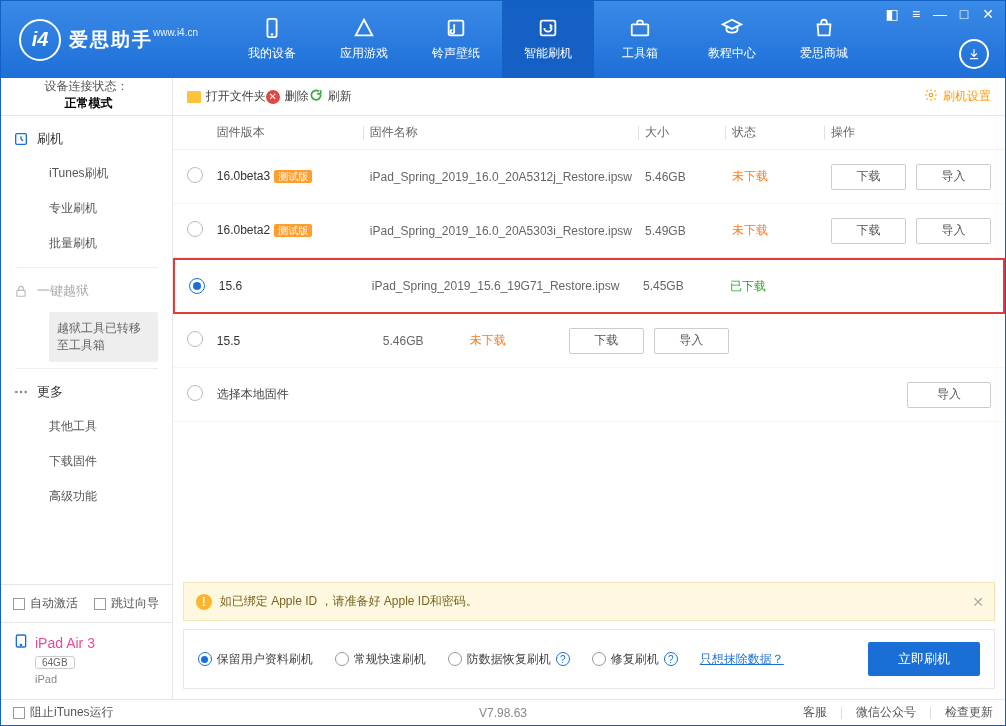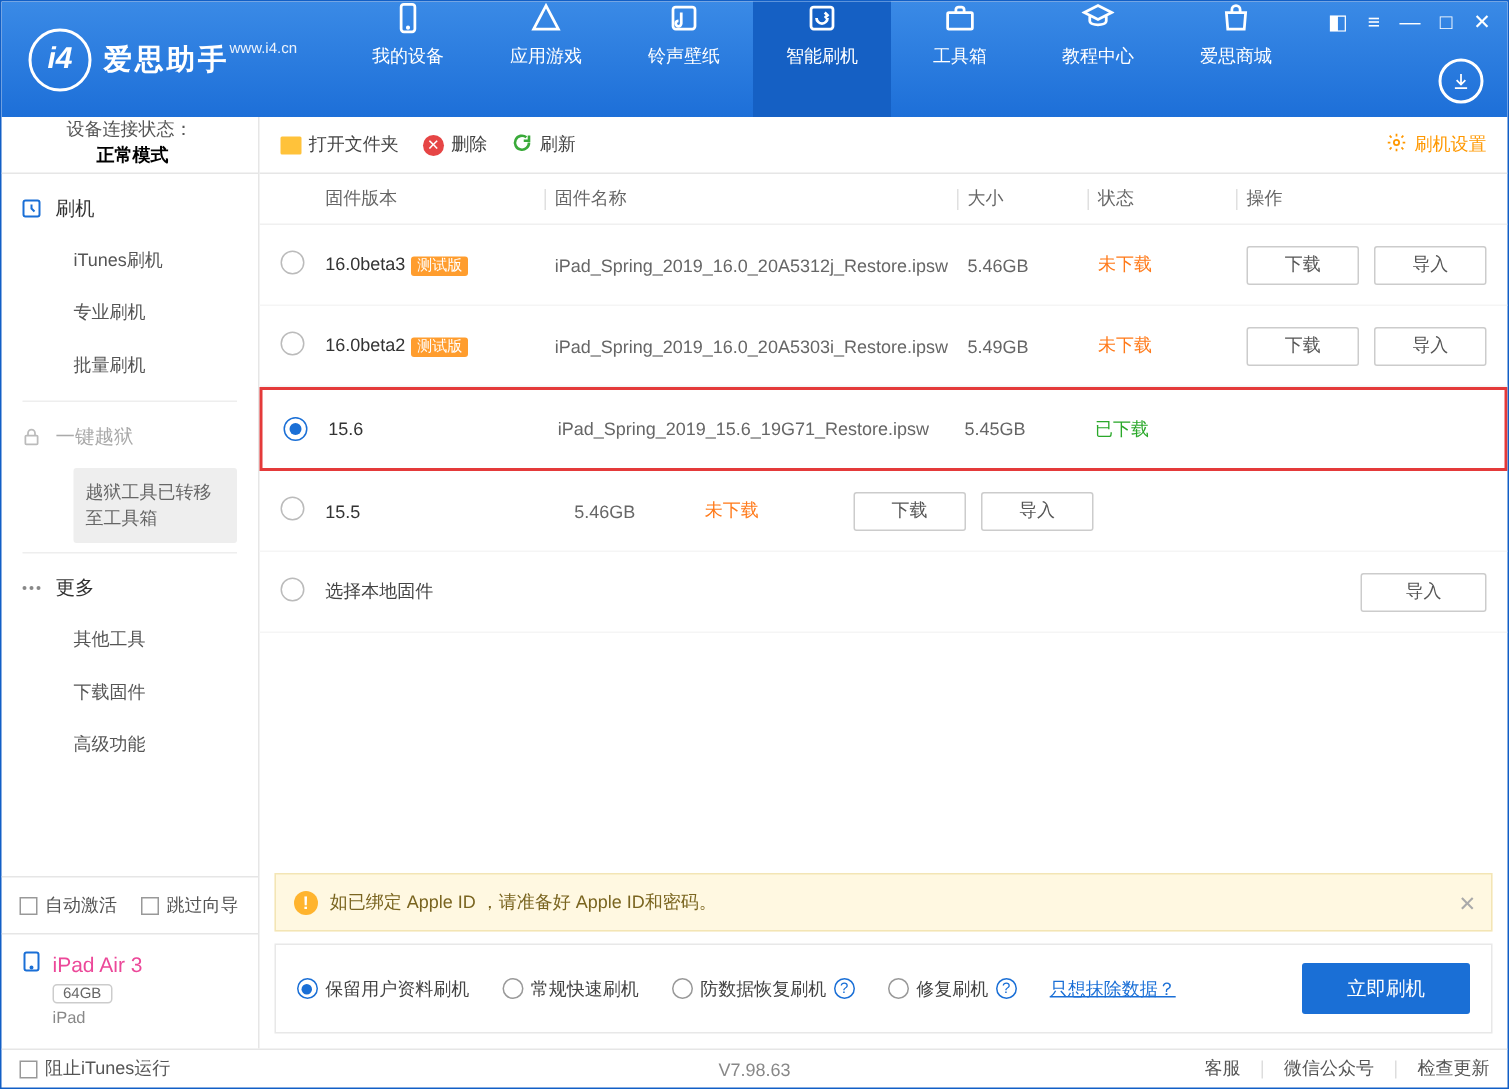--- a/index.html
+++ b/index.html
@@ -4,21 +4,21 @@
 <style>
 * { margin: 0; padding: 0; box-sizing: border-box; }
 body { font-family: "Microsoft YaHei", Arial, sans-serif; font-size: 12px; background: #fff; width: 1006px; height: 726px; overflow: hidden; border: 1px solid #125fc6; }
 .header { background: linear-gradient(to bottom, #3a8ae6, #1d6fd8); height: 77px; display: flex; align-items: center; color: #fff; position: relative; }
 .logo-area { display: flex; align-items: center; padding: 0 18px; gap: 8px; }
 .logo-circle { width: 42px; height: 42px; border: 2px solid #fff; border-radius: 50%; display: flex; align-items: center; justify-content: center; font-size: 20px; font-weight: bold; font-style: italic; }
 .logo-text { display: flex; }
 .logo-text .cn { font-size: 19px; font-weight: bold; letter-spacing: 2px; }
 .logo-text .en { font-size: 10px; opacity: .9; }
 .nav { display: flex; height: 100%; margin-left: 10px; }
-.nav-item { width: 92px; display: flex; flex-direction: column; align-items: center; justify-content: flex-start; gap: 6px; cursor: pointer; font-size: 12px; }
+.nav-item { width: 92px; display: flex; flex-direction: column; align-items: center; justify-content: center; gap: 6px; cursor: pointer; font-size: 12px; }
 .nav-item.active { background: #1560c4; }
 .nav-item .nav-ico { width: 22px; height: 22px; display: flex; align-items: center; justify-content: center; }
 .nav-item svg { width: 22px; height: 22px; fill: #fff; stroke: #fff; }
 .win-controls { position: absolute; right: 6px; top: 4px; display: flex; gap: 2px; }
 .win-controls span { width: 22px; height: 18px; display: flex; align-items: center; justify-content: center; font-size: 14px; cursor: pointer; }
 .download-circle { position: absolute; right: 16px; top: 38px; width: 30px; height: 30px; border: 2px solid #fff; border-radius: 50%; display: flex; align-items: center; justify-content: center; cursor: pointer; }
 
 .body-area { display: flex; height: calc(100% - 77px - 26px); }
 .sidebar { width: 192px; border-right: 1px solid #e6e6e6; display: flex; flex-direction: column; }
 .conn-status { height: 38px; border-bottom: 1px solid #e6e6e6; display: flex; align-items: center; padding: 0 12px; font-size: 12px; color: #555; flex-direction: column; }
@@ -30,21 +30,21 @@
 .sb-sub.active { background: #c6def4; color: #1a6fd6; }
 .sb-notice { margin: 4px 14px 4px 48px; background: #eee; padding: 8px 8px; font-size: 12px; color: #666; border-radius: 2px; }
 .sb-sep { height: 1px; background: #eee; margin: 6px 14px; }
 .sb-bottom { border-top: 1px solid #e6e6e6; padding: 10px 12px; display: flex; align-items: center; gap: 16px; font-size: 12px; color: #555; }
 .sb-device { border-top: 1px solid #e6e6e6; padding: 10px 12px 14px; }
 .sb-device .dname { color: #ec4899; font-size: 14px; display: flex; align-items: center; gap: 6px; }
 .sb-device .cap { display: inline-block; border: 1px solid #ccc; border-radius: 3px; padding: 0 6px; font-size: 10px; color: #666; margin: 4px 0 0 22px; }
 .sb-device .dtype { color: #888; font-size: 11px; margin: 4px 0 0 22px; }
 
 .main { flex: 1; display: flex; flex-direction: column; }
-.toolbar { height: 38px; border-bottom: 1px solid #e6e6e6; display: flex; align-items: center; padding: 0 14px; gap: 16px; }
+.toolbar { height: 38px; border-bottom: 1px solid #e6e6e6; display: flex; align-items: center; padding: 0 14px; }
 .tb-btn { display: flex; align-items: center; gap: 5px; font-size: 12px; color: #444; cursor: pointer; }
 .tb-right { margin-left: auto; color: #ff9800; display: flex; align-items: center; gap: 5px; cursor: pointer; }
 .table-head { height: 34px; display: flex; align-items: center; padding: 0 14px; color: #666; font-size: 12px; border-bottom: 1px solid #f0f0f0; }
 .col-radio { width: 30px; }
 .col-ver { width: 140px; }
 .col-name { flex: 1; }
 .col-size { width: 74px; text-align: left; }
 .col-status { width: 86px; }
 .col-ops { width: 160px; }
 .col-sep { width: 1px; height: 14px; background: #e0e0e0; margin: 0 6px; }

